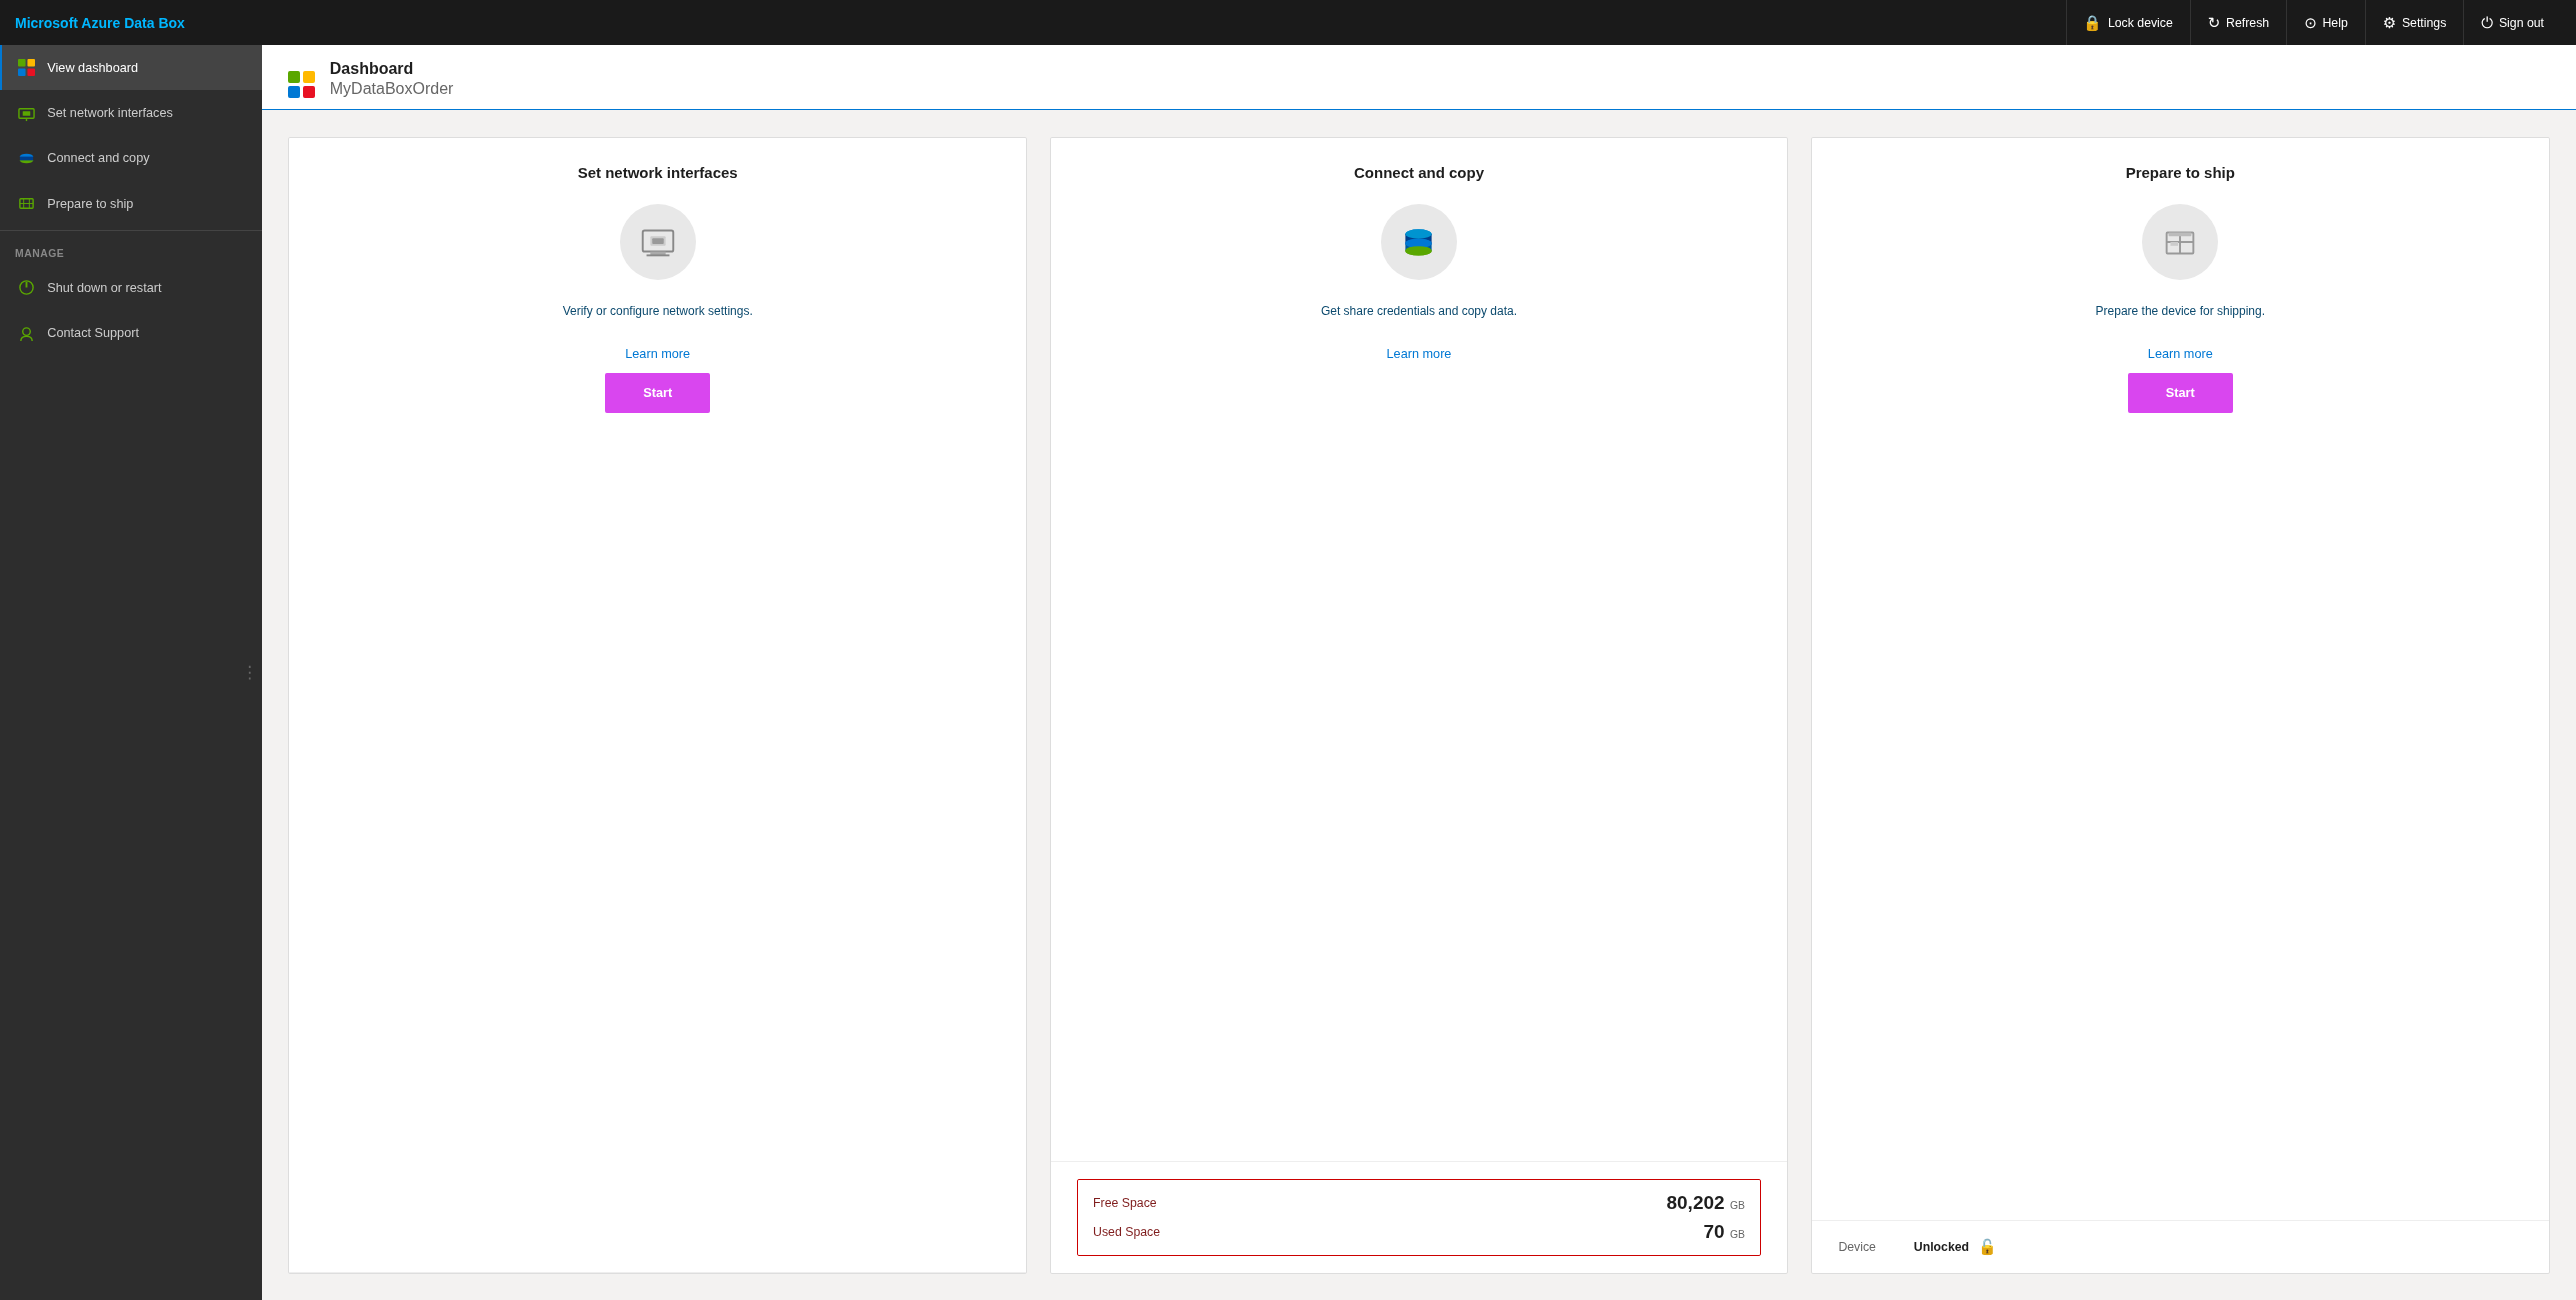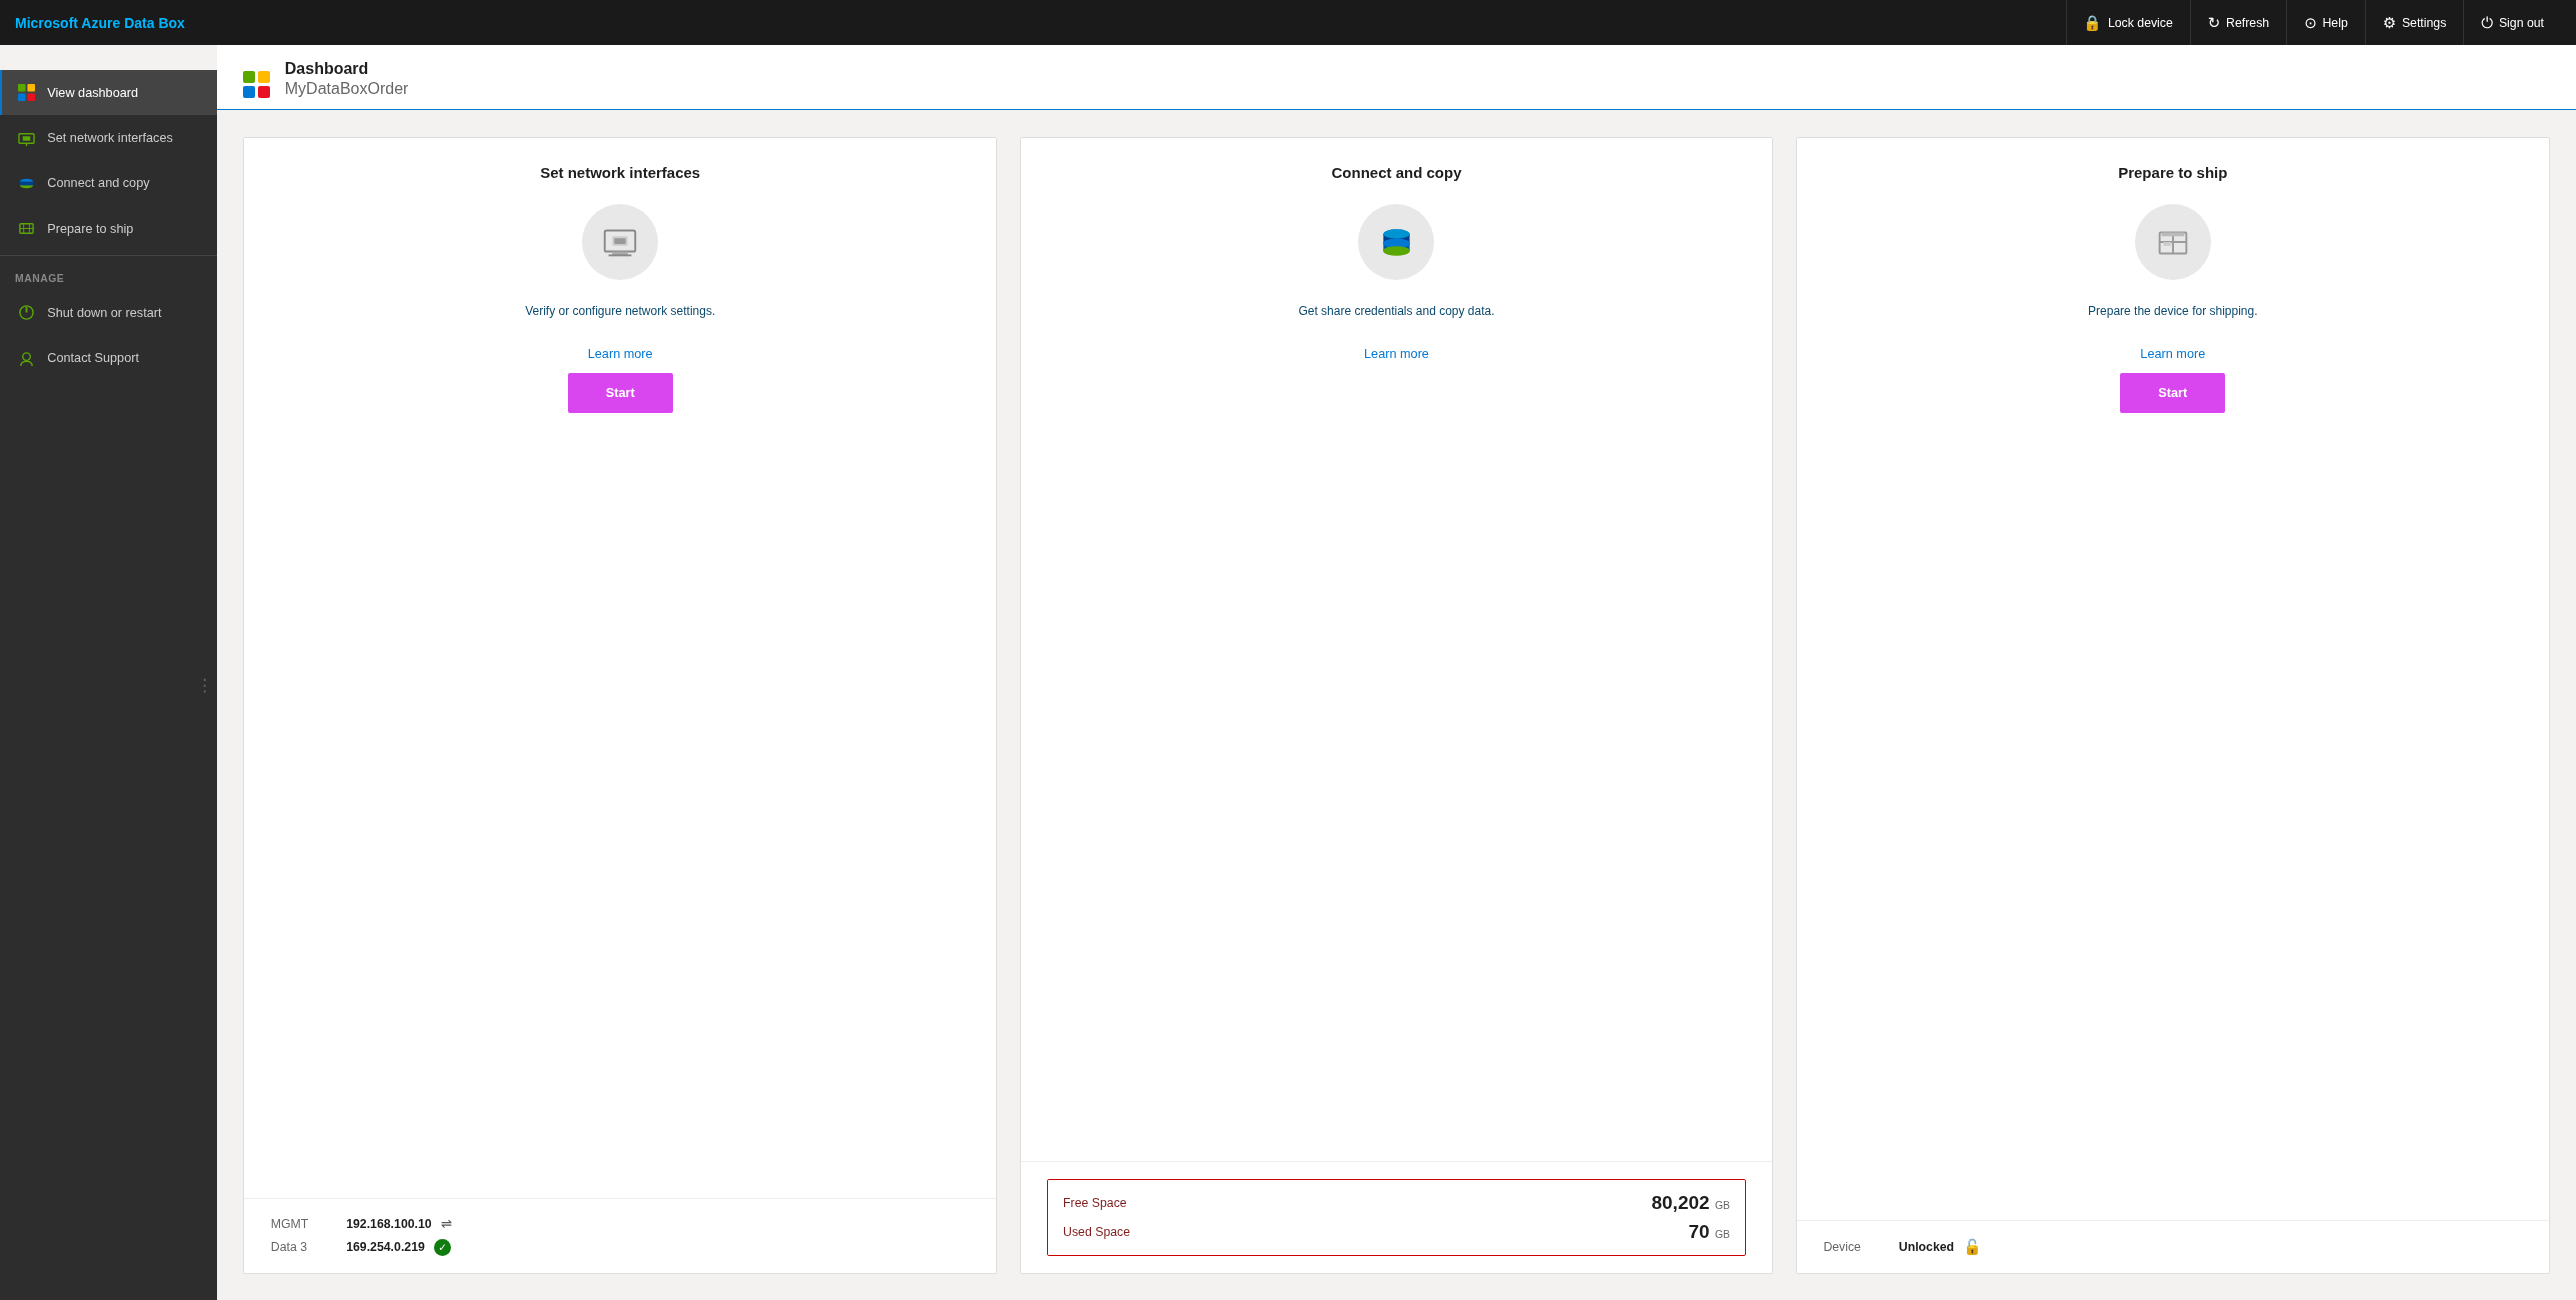--- a/index.html
+++ b/index.html
@@ -45,27 +45,26 @@
     
     .main-layout {
       display: flex;
       flex: 1;
       overflow: hidden;
     }
 
     
     .sidebar {
       background: #2d2d2d;
-      width: 217px;
+      width: 262px;
       flex-shrink: 0;
       display: flex;
       flex-direction: column;
       overflow-y: auto;
       position: relative;
-      margin-top: 25px;
     }
     .sidebar-item {
       display: flex;
       align-items: center;
       gap: 11.3px;
       padding: 13.2px 15px;
       color: #ccc;
       cursor: pointer;
       font-size: 12.7px;
       border-left: 2.8px solid transparent;
@@ -386,32 +385,20 @@
               <rect x="6" y="10" width="32" height="22" fill="none" stroke="#888" stroke-width="2" rx="2"></rect>
               <rect x="14" y="32" width="16" height="4" fill="#aaa"></rect>
               <line x1="10" y1="36" x2="34" y2="36" stroke="#888" stroke-width="2"></line>
               <rect x="14" y="16" width="16" height="10" fill="#ccc" rx="1"></rect>
               <rect x="16" y="18" width="12" height="6" fill="#999" rx="1"></rect>
             </svg>
           </div>
           <div class="card-desc">Verify or configure network settings.</div>
           <a class="card-learn-more">Learn more</a>
           <button class="card-start-btn">Start</button>
-        </div>
-        <div class="card-footer">
-          <div class="card-footer-row">
-            <span class="footer-label">MGMT</span>
-            <span class="footer-value">192.168.100.10</span>
-            <span class="icon-link">⇌</span>
-          </div>
-          <div class="card-footer-row">
-            <span class="footer-label">Data 3</span>
-            <span class="footer-value">169.254.0.219</span>
-            <span class="icon-check-green">✓</span>
-          </div>
         </div>
       </div>
 
       <div class="card">
         <div class="card-body">
           <div class="card-title">Connect and copy</div>
           <div class="card-icon-circle">
             <svg width="45" height="45" viewBox="0 0 48 48">
 
               <ellipse cx="24" cy="16" rx="14" ry="5" fill="#0078d4"></ellipse>

